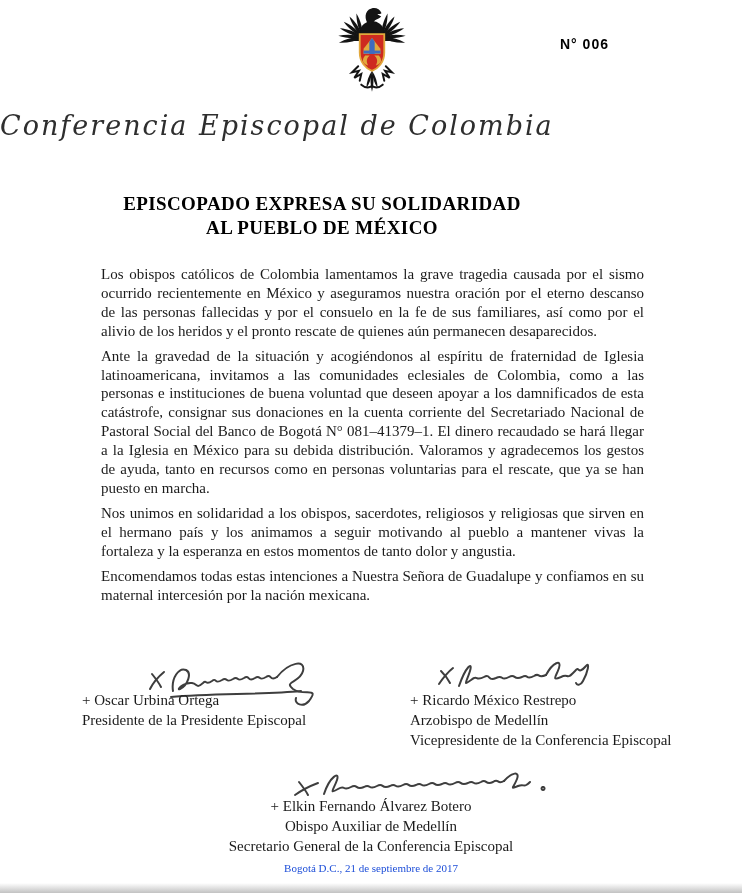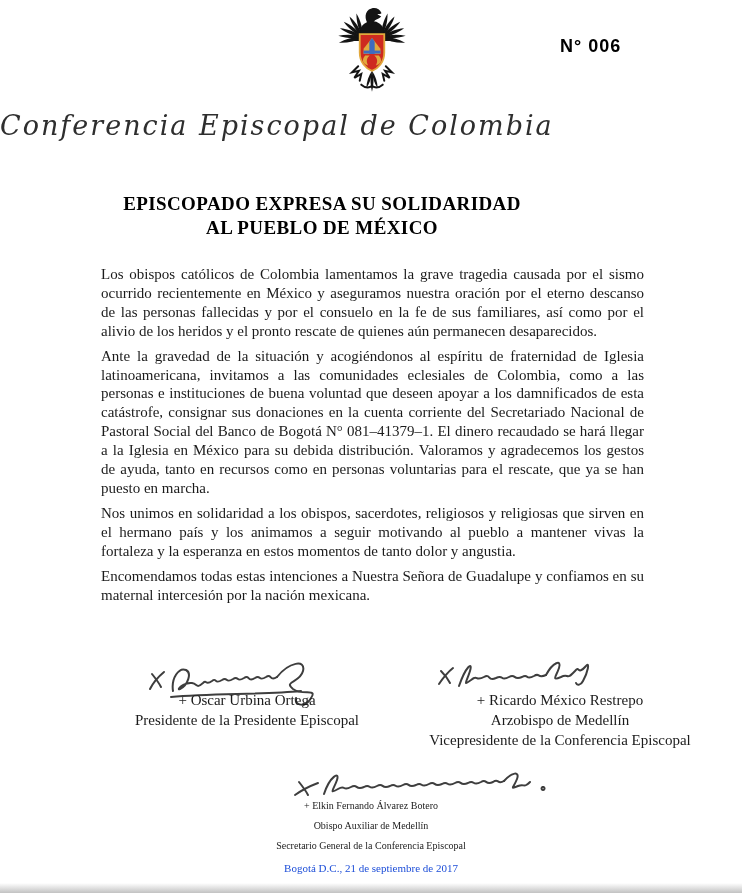--- a/index.html
+++ b/index.html
@@ -7,43 +7,43 @@
     position:relative;
     width:742px;height:893px;
     background:#ffffff;
     overflow:hidden;
     font-family:"Liberation Serif", serif;
     color:#1b1b1b;
   }
   .doc-number{
     position:absolute;left:560px;top:36px;
     font-family:"Liberation Sans", sans-serif;
-    font-weight:bold;font-size:18px;letter-spacing:1px;color:#000;
+    font-weight:bold;font-size:14px;letter-spacing:1px;color:#000;
   }
   .crest{position:absolute;left:326px;top:2px;width:92px;height:104px;}
   .org-script{
     position:absolute;left:0;top:110px;width:742px;
     font-family:"DejaVu Serif", serif;
     font-style:italic;font-size:27px;letter-spacing:2px;color:#2e2e2e;
   }
   .title{
     position:absolute;left:0;top:192px;width:644px;
     text-align:center;font-weight:bold;font-size:19px;line-height:24px;
     letter-spacing:0.4px;color:#000;
   }
   .body-text{
     position:absolute;left:101px;top:265px;width:551px;
     font-size:15px;line-height:18.9px;text-align:justify;
   }
   .body-text p{margin:0 8px 6px 0;}
   .sig-row{position:absolute;top:690px;left:0;width:742px;height:70px;}
-  .sig-block{position:absolute;text-align:center;font-size:15px;line-height:20px;}
+  .sig-block{position:absolute;text-align:left;font-size:15px;line-height:20px;}
   .sig-left{left:82px;top:0;width:330px;}
   .sig-right{left:410px;top:0;width:300px;}
-  .sig-center{position:absolute;left:0;top:796px;width:742px;text-align:center;font-size:10px;line-height:20px;}
+  .sig-center{position:absolute;left:0;top:796px;width:742px;text-align:center;font-size:15px;line-height:20px;}
   .scribble{position:absolute;pointer-events:none;}
   .scribble path{fill:none;stroke:#3e3e3e;stroke-width:2;stroke-linecap:round;}
   .dateline{
     position:absolute;left:0;top:862px;width:742px;
     text-align:center;font-size:11px;color:#1d4ed8;
   }
   .page-edge{
     position:absolute;left:0;bottom:0;width:742px;height:10px;
     background:linear-gradient(#ffffff, #c2c2c2);
   }

